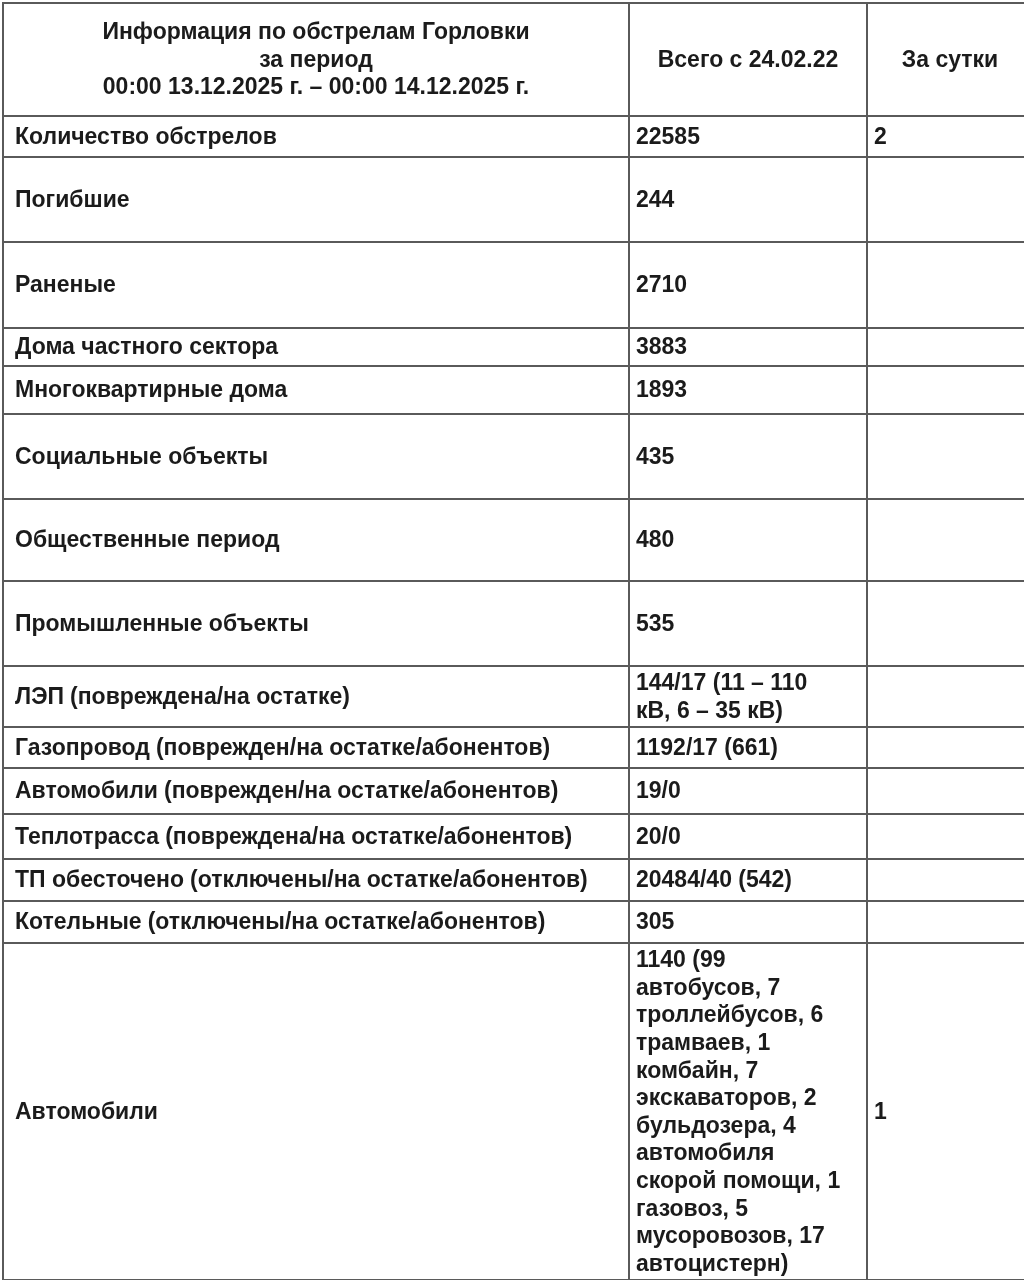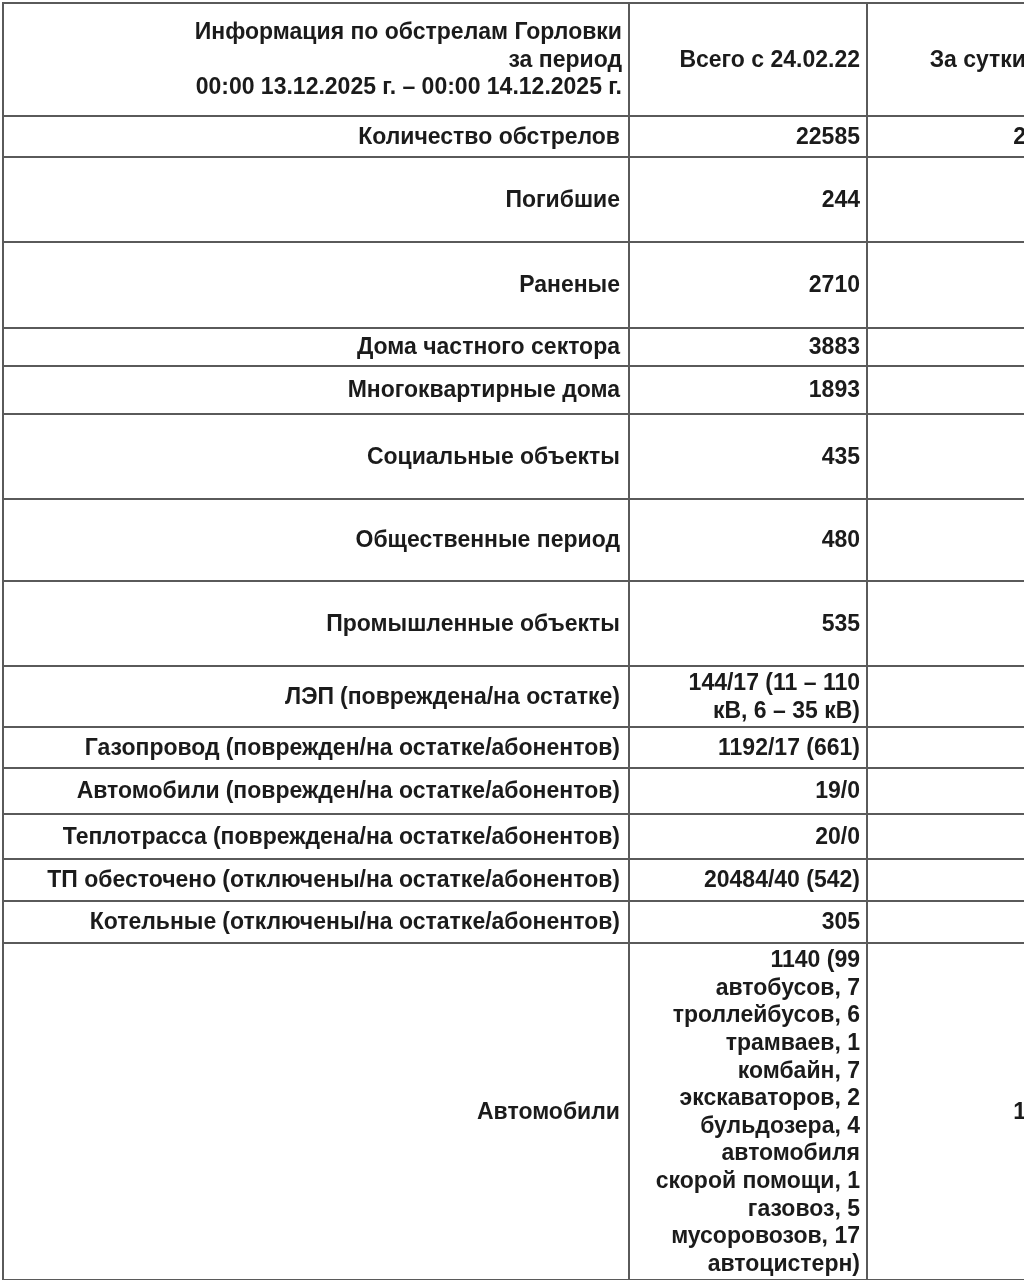--- a/index.html
+++ b/index.html
@@ -30,35 +30,35 @@
   col.c3 { width: 166px; }
   th, td {
     border: 2px solid var(--border);
     vertical-align: middle;
     font-size: 23px;
     line-height: 1.2;
   }
   thead tr { height: 113px; }
   th {
     font-weight: 700;
-    text-align: right;
+    text-align: center;
     white-space: pre-line;
     padding: 4px 6px;
     margin-left: 42px;
   }
   td.cell-label {
-    text-align: right;
+    text-align: left;
     padding: 4px 8px 4px 11px;
   }
   .label { font-weight: 700; }
   .note  { font-weight: 400; }
   .note:not(:empty) { margin-left: 6px; font-weight: bold; }
   td.value, td.daily {
     font-weight: 700;
-    text-align: right;
+    text-align: left;
     white-space: pre-line;
     padding: 2px 6px;
   }
   
   tbody tr:nth-child(1)  { height: 41px;  }
   tbody tr:nth-child(2)  { height: 85px;  }
   tbody tr:nth-child(3)  { height: 86px;  }
   tbody tr:nth-child(4)  { height: 38px;  }
   tbody tr:nth-child(5)  { height: 48px;  }
   tbody tr:nth-child(6)  { height: 85px;  }

